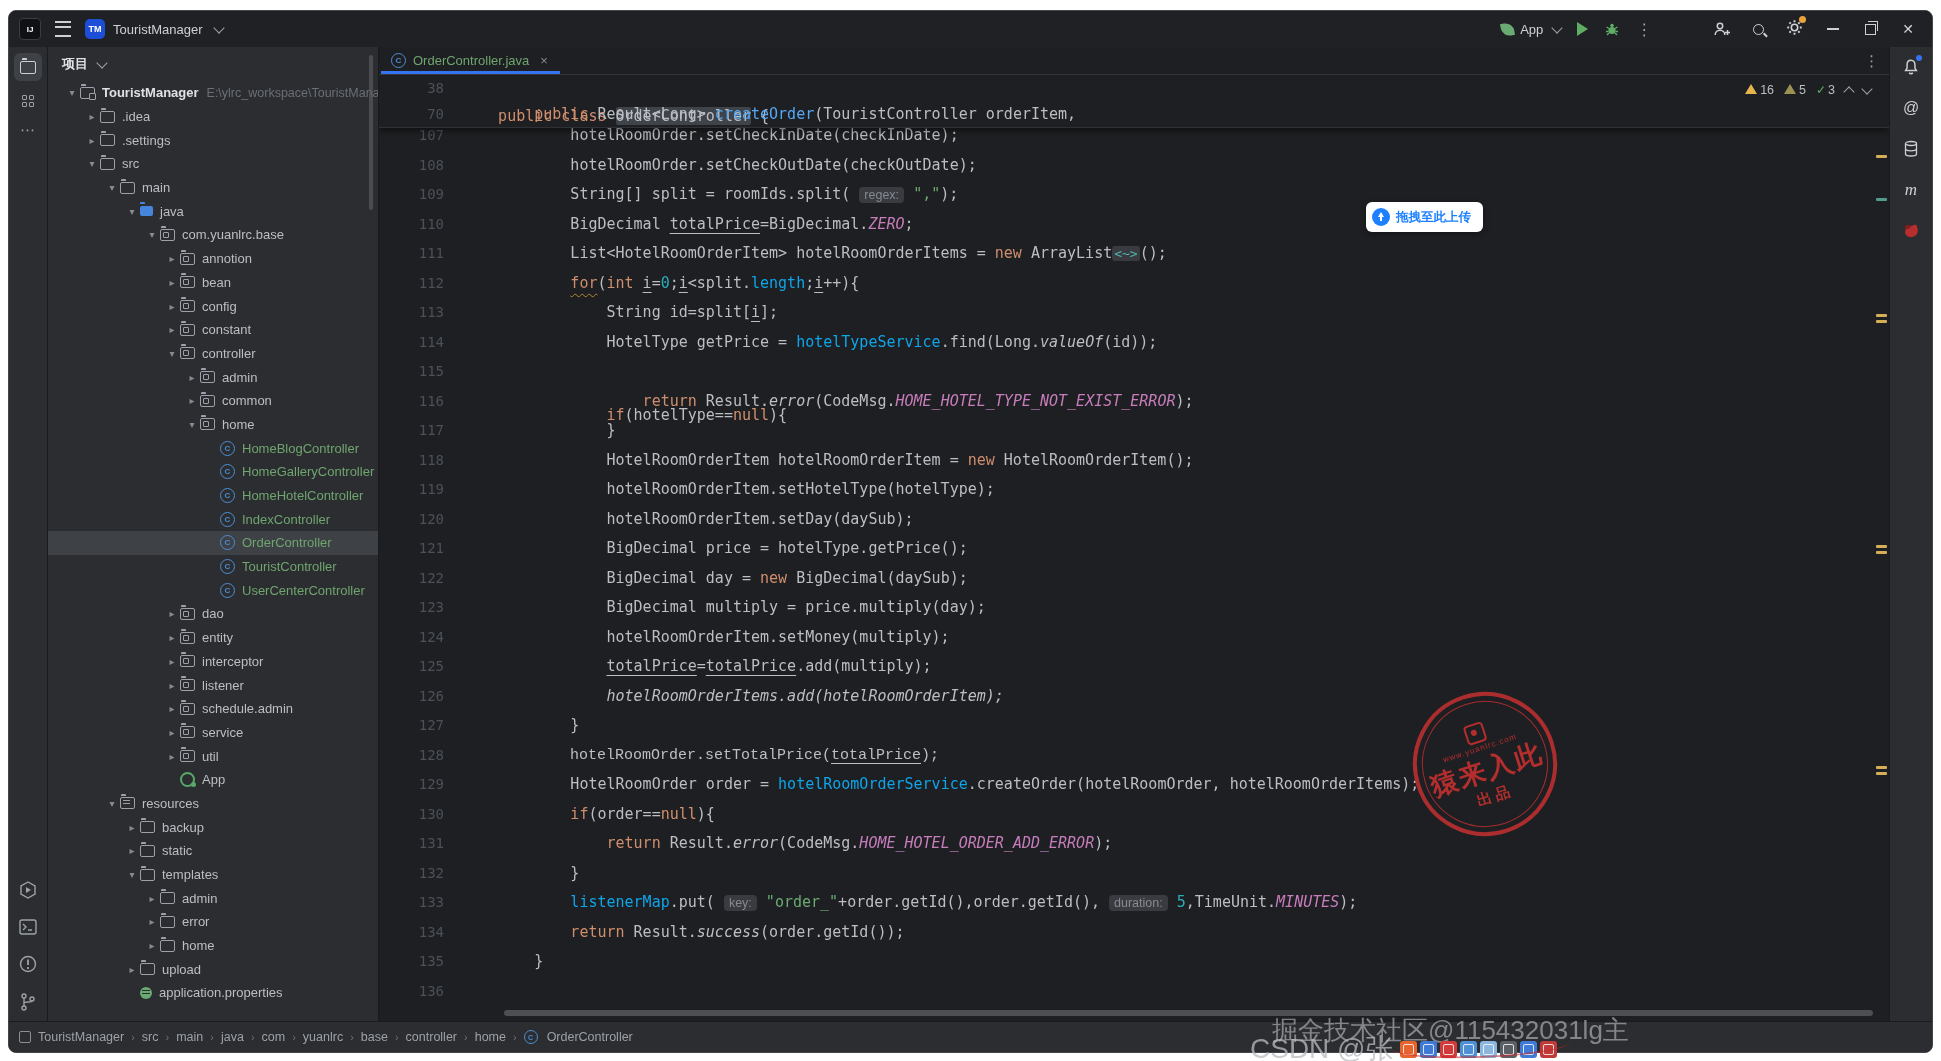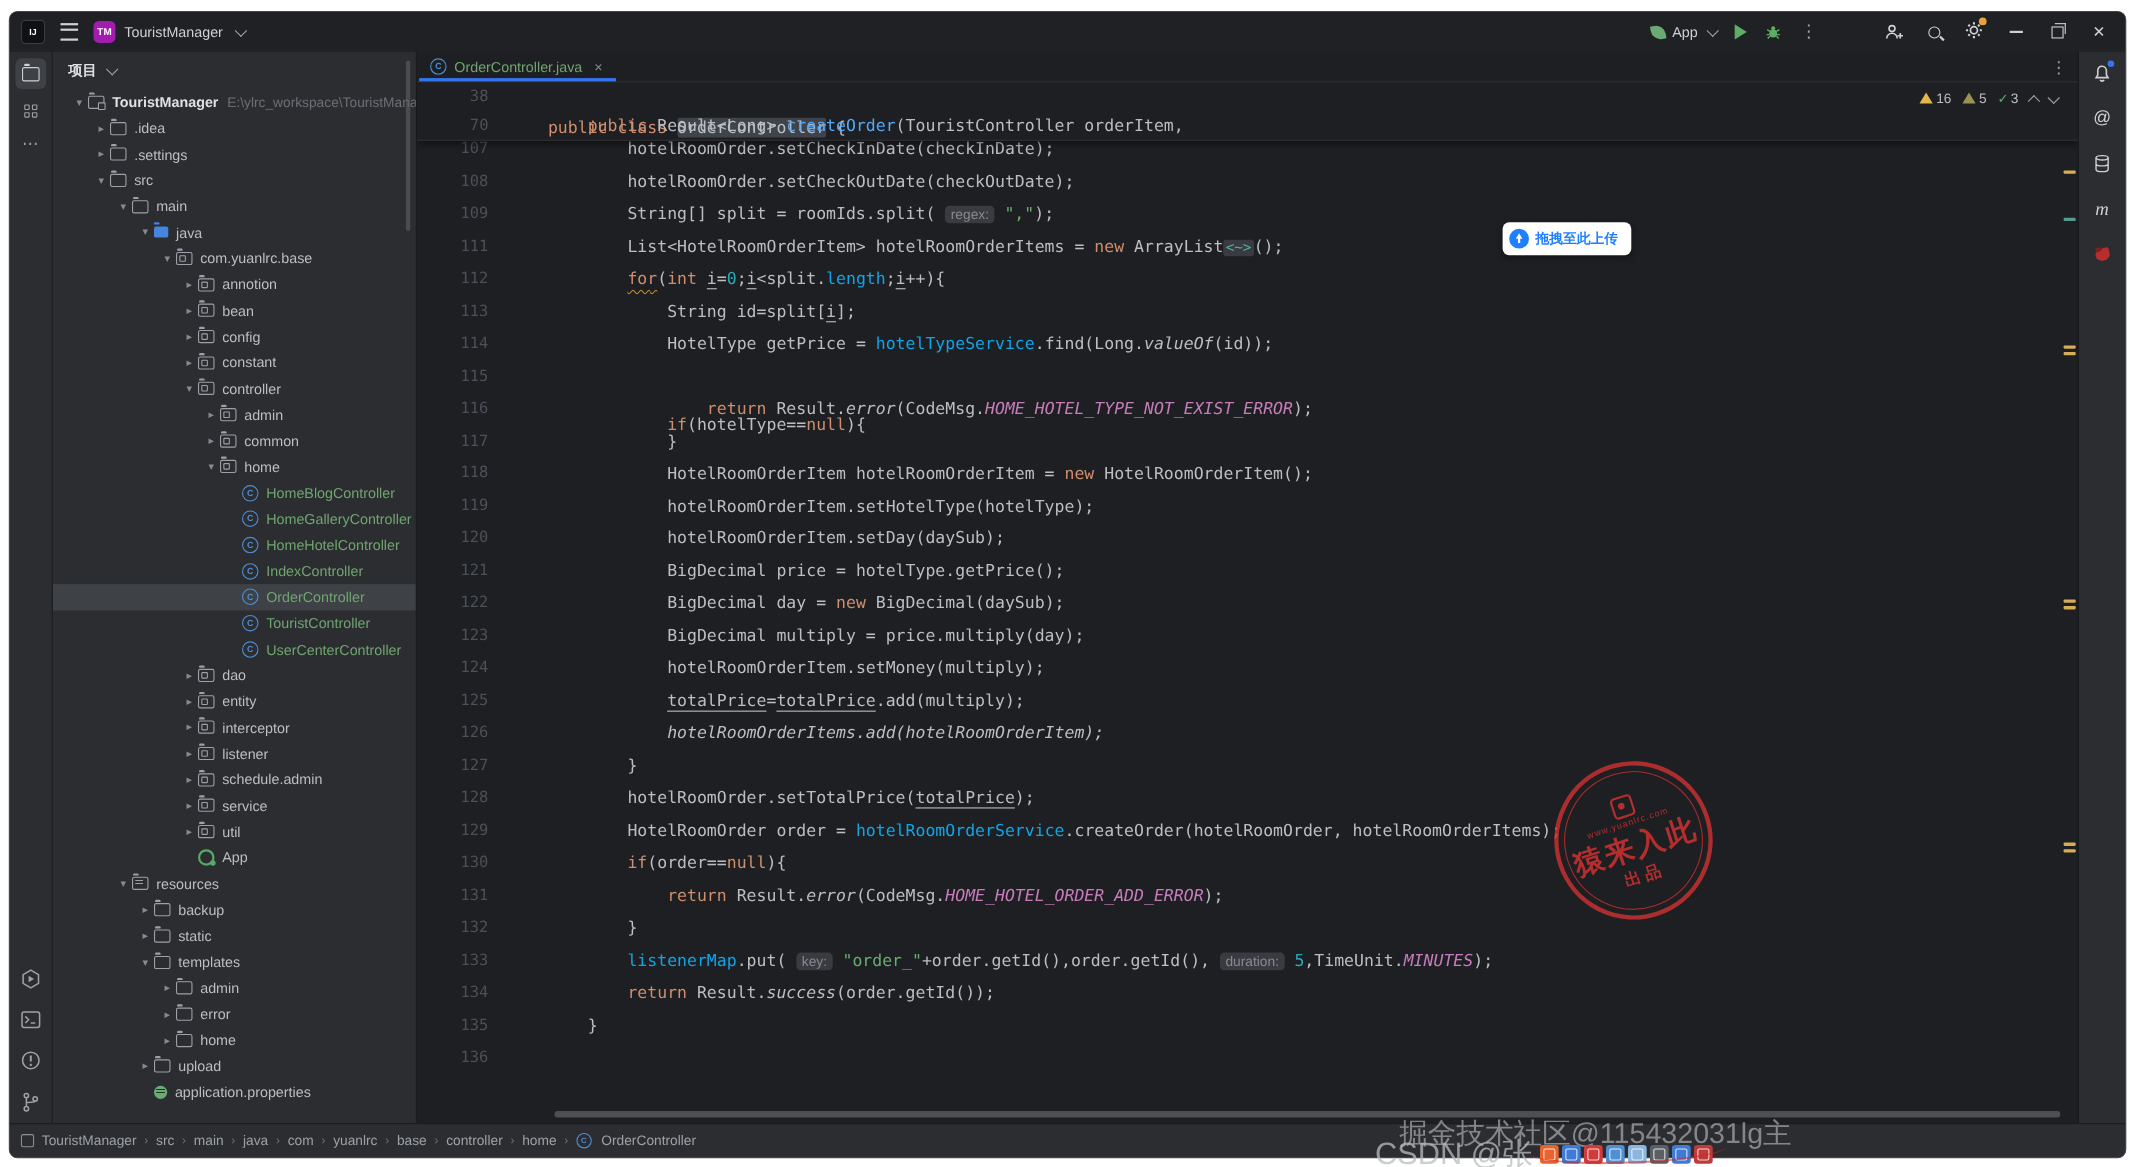--- a/index.html
+++ b/index.html
@@ -4,21 +4,21 @@
 <style>
   html,body{margin:0;padding:0;}
   body{width:1941px;height:1061px;background:#ffffff;font-family:"Liberation Sans",sans-serif;position:relative;overflow:hidden;}
   .window{position:absolute;left:8px;top:10px;right:8px;bottom:8px;background:#1e1f22;border:1px solid #43454a;border-radius:8px;overflow:hidden;}
   
   .titlebar{height:36px;background:#1f2124;display:flex;align-items:center;color:#ced0d6;font-size:13px;}
   .tb-left{display:flex;align-items:center;gap:14px;padding-left:10px;flex:0 0 auto;}
   .ide-logo{width:20px;height:20px;border-radius:4px;background:#101114;border:1px solid #3a3d42;color:#fff;font-size:8px;font-weight:bold;display:flex;align-items:center;justify-content:center;}
   .hamburger{width:16px;height:12px;border-top:2px solid #ced0d6;border-bottom:2px solid #ced0d6;position:relative;}
   .hamburger::after{content:"";position:absolute;left:0;right:0;top:3px;height:2px;background:#ced0d6;}
-  .proj-badge{width:20px;height:20px;border-radius:5px;background:#a21caf;color:#fff;font-weight:bold;font-size:9px;display:flex;align-items:center;justify-content:center;}
+  .proj-badge{width:20px;height:20px;border-radius:5px;background:#1d4ed8;color:#fff;font-weight:bold;font-size:9px;display:flex;align-items:center;justify-content:center;}
   .chev-down{width:7px;height:7px;border-right:1.6px solid #9da2a8;border-bottom:1.6px solid #9da2a8;transform:rotate(45deg);display:inline-block;margin-left:4px;margin-top:-3px;}
   .tb-spacer{flex:1;}
   .tb-run{display:flex;align-items:center;gap:16px;}
   .leaf{width:13px;height:13px;background:#6aab73;border-radius:0 70% 0 70%;transform:rotate(-10deg);display:inline-block;}
   .play-tri{width:0;height:0;border-left:11px solid #5fad65;border-top:7px solid transparent;border-bottom:7px solid transparent;display:inline-block;}
   .kebab{color:#9da2a8;font-size:16px;letter-spacing:1px;}
   .tb-icons{display:flex;align-items:center;gap:22px;margin-left:60px;margin-right:24px;}
   .gear-wrap{position:relative;}
   .gear-dot{position:absolute;right:-3px;top:-3px;width:7px;height:7px;border-radius:50%;background:#e8a33d;}
   .search-ic{width:9px;height:9px;border:1.6px solid #ced0d6;border-radius:50%;position:relative;display:inline-block;}
@@ -447,38 +447,39 @@
       </div>
       <div class="code-area">
         <div class="sticky">
             <div class="cline"><span class="gut">38</span><span class="ctext" style="padding-left: 4ch; margin-top: 28px;"><span class="sg-k">public </span><span class="sg-k">class </span><span class="sg-hl">OrderController</span><span class="sg-p"> {</span></span></div>
             <div class="cline"><span class="gut">70</span><span class="ctext" style="padding-left: 8ch;"><span class="sg-k">public </span><span class="sg-p">Result&lt;Long&gt; </span><span class="sg-m">createOrder</span><span class="sg-p">(TouristController orderItem,</span></span></div>
           </div>
         <div class="lines">
             <div class="cline"><span class="gut">107</span><span class="ctext" style="padding-left: 12ch;"><span class="sg-p">hotelRoomOrder.setCheckInDate(checkInDate);</span></span></div>
             <div class="cline"><span class="gut">108</span><span class="ctext" style="padding-left: 12ch;"><span class="sg-p">hotelRoomOrder.setCheckOutDate(checkOutDate);</span></span></div>
             <div class="cline"><span class="gut">109</span><span class="ctext" style="padding-left: 12ch;"><span class="sg-p">String[] split = roomIds.split( </span><span class="sg-h">regex:</span><span class="sg-p"> </span><span class="sg-s">","</span><span class="sg-p">);</span></span></div>
+            <div class="cline"><span class="gut">110</span><span class="ctext" style="padding-left: 12ch;"><span class="sg-p">BigDecimal </span><span class="sg-u">totalPrice</span><span class="sg-p">=BigDecimal.</span><span class="sg-c">ZERO</span><span class="sg-p">;</span></span></div>
             <div class="cline"><span class="gut">111</span><span class="ctext" style="padding-left: 12ch;"><span class="sg-p">List&lt;HotelRoomOrderItem&gt; hotelRoomOrderItems = </span><span class="sg-k">new</span><span class="sg-p"> ArrayList</span><span class="sg-g">&lt;~&gt;</span><span class="sg-p">();</span></span></div>
             <div class="cline"><span class="gut">112</span><span class="ctext" style="padding-left: 12ch;"><span class="sg-kw">for</span><span class="sg-p">(</span><span class="sg-k">int</span><span class="sg-p"> </span><span class="sg-u">i</span><span class="sg-p">=</span><span class="sg-n">0</span><span class="sg-p">;</span><span class="sg-u">i</span><span class="sg-p">&lt;split.</span><span class="sg-f">length</span><span class="sg-p">;</span><span class="sg-u">i</span><span class="sg-p">++){</span></span></div>
             <div class="cline"><span class="gut">113</span><span class="ctext" style="padding-left: 16ch;"><span class="sg-p">String id=split[</span><span class="sg-u">i</span><span class="sg-p">];</span></span></div>
             <div class="cline"><span class="gut">114</span><span class="ctext" style="padding-left: 16ch;"><span class="sg-p">HotelType getPrice = </span><span class="sg-f">hotelTypeService</span><span class="sg-p">.find(Long.</span><span class="sg-i">valueOf</span><span class="sg-p">(id));</span></span></div>
             <div class="cline"><span class="gut">115</span><span class="ctext" style="padding-left: 16ch; margin-top: 44px;"><span class="sg-k">if</span><span class="sg-p">(hotelType==</span><span class="sg-k">null</span><span class="sg-p">){</span></span></div>
             <div class="cline"><span class="gut">116</span><span class="ctext" style="padding-left: 20ch;"><span class="sg-k">return</span><span class="sg-p"> Result.</span><span class="sg-i">error</span><span class="sg-p">(CodeMsg.</span><span class="sg-c">HOME_HOTEL_TYPE_NOT_EXIST_ERROR</span><span class="sg-p">);</span></span></div>
             <div class="cline"><span class="gut">117</span><span class="ctext" style="padding-left: 16ch;"><span class="sg-p">}</span></span></div>
             <div class="cline"><span class="gut">118</span><span class="ctext" style="padding-left: 16ch;"><span class="sg-p">HotelRoomOrderItem hotelRoomOrderItem = </span><span class="sg-k">new</span><span class="sg-p"> HotelRoomOrderItem();</span></span></div>
             <div class="cline"><span class="gut">119</span><span class="ctext" style="padding-left: 16ch;"><span class="sg-p">hotelRoomOrderItem.setHotelType(hotelType);</span></span></div>
             <div class="cline"><span class="gut">120</span><span class="ctext" style="padding-left: 16ch;"><span class="sg-p">hotelRoomOrderItem.setDay(daySub);</span></span></div>
             <div class="cline"><span class="gut">121</span><span class="ctext" style="padding-left: 16ch;"><span class="sg-p">BigDecimal price = hotelType.getPrice();</span></span></div>
             <div class="cline"><span class="gut">122</span><span class="ctext" style="padding-left: 16ch;"><span class="sg-p">BigDecimal day = </span><span class="sg-k">new</span><span class="sg-p"> BigDecimal(daySub);</span></span></div>
             <div class="cline"><span class="gut">123</span><span class="ctext" style="padding-left: 16ch;"><span class="sg-p">BigDecimal multiply = price.multiply(day);</span></span></div>
             <div class="cline"><span class="gut">124</span><span class="ctext" style="padding-left: 16ch;"><span class="sg-p">hotelRoomOrderItem.setMoney(multiply);</span></span></div>
             <div class="cline"><span class="gut">125</span><span class="ctext" style="padding-left: 16ch;"><span class="sg-u">totalPrice</span><span class="sg-p">=</span><span class="sg-u">totalPrice</span><span class="sg-p">.add(multiply);</span></span></div>
             <div class="cline"><span class="gut">126</span><span class="ctext" style="padding-left: 16ch; font-style: italic;"><span class="sg-p">hotelRoomOrderItems.add(hotelRoomOrderItem);</span></span></div>
             <div class="cline"><span class="gut">127</span><span class="ctext" style="padding-left: 12ch;"><span class="sg-p">}</span></span></div>
-            <div class="cline"><span class="gut">128</span><span class="ctext" style="padding-left: 12ch;"><span class="sg-p">hotelRoomOrder.setTotalPrice(</span><span class="sg-u">totalPrice</span><span class="sg-p">);</span></span></div>
+            <div class="cline"><span class="gut">128</span><span class="ctext" style="padding-left: 12ch; font-family: Liberation Mono, monospace;"><span class="sg-p">hotelRoomOrder.setTotalPrice(</span><span class="sg-u">totalPrice</span><span class="sg-p">);</span></span></div>
             <div class="cline"><span class="gut">129</span><span class="ctext" style="padding-left: 12ch;"><span class="sg-p">HotelRoomOrder order = </span><span class="sg-f">hotelRoomOrderService</span><span class="sg-p">.createOrder(hotelRoomOrder, hotelRoomOrderItems);</span></span></div>
             <div class="cline"><span class="gut">130</span><span class="ctext" style="padding-left: 12ch;"><span class="sg-k">if</span><span class="sg-p">(order==</span><span class="sg-k">null</span><span class="sg-p">){</span></span></div>
             <div class="cline"><span class="gut">131</span><span class="ctext" style="padding-left: 16ch;"><span class="sg-k">return</span><span class="sg-p"> Result.</span><span class="sg-i">error</span><span class="sg-p">(CodeMsg.</span><span class="sg-c">HOME_HOTEL_ORDER_ADD_ERROR</span><span class="sg-p">);</span></span></div>
             <div class="cline"><span class="gut">132</span><span class="ctext" style="padding-left: 12ch;"><span class="sg-p">}</span></span></div>
             <div class="cline"><span class="gut">133</span><span class="ctext" style="padding-left: 12ch;"><span class="sg-f">listenerMap</span><span class="sg-p">.put( </span><span class="sg-h">key:</span><span class="sg-p"> </span><span class="sg-s">"order_"</span><span class="sg-p">+order.getId(),order.getId(), </span><span class="sg-h">duration:</span><span class="sg-p"> </span><span class="sg-n">5</span><span class="sg-p">,TimeUnit.</span><span class="sg-c">MINUTES</span><span class="sg-p">);</span></span></div>
             <div class="cline"><span class="gut">134</span><span class="ctext" style="padding-left: 12ch;"><span class="sg-k">return</span><span class="sg-p"> Result.</span><span class="sg-i">success</span><span class="sg-p">(order.getId());</span></span></div>
             <div class="cline"><span class="gut">135</span><span class="ctext" style="padding-left: 8ch;"><span class="sg-p">}</span></span></div>
             <div class="cline"><span class="gut">136</span><span class="ctext" style="padding-left: 0ch;"></span></div>
           </div>
         <div class="inspections">

